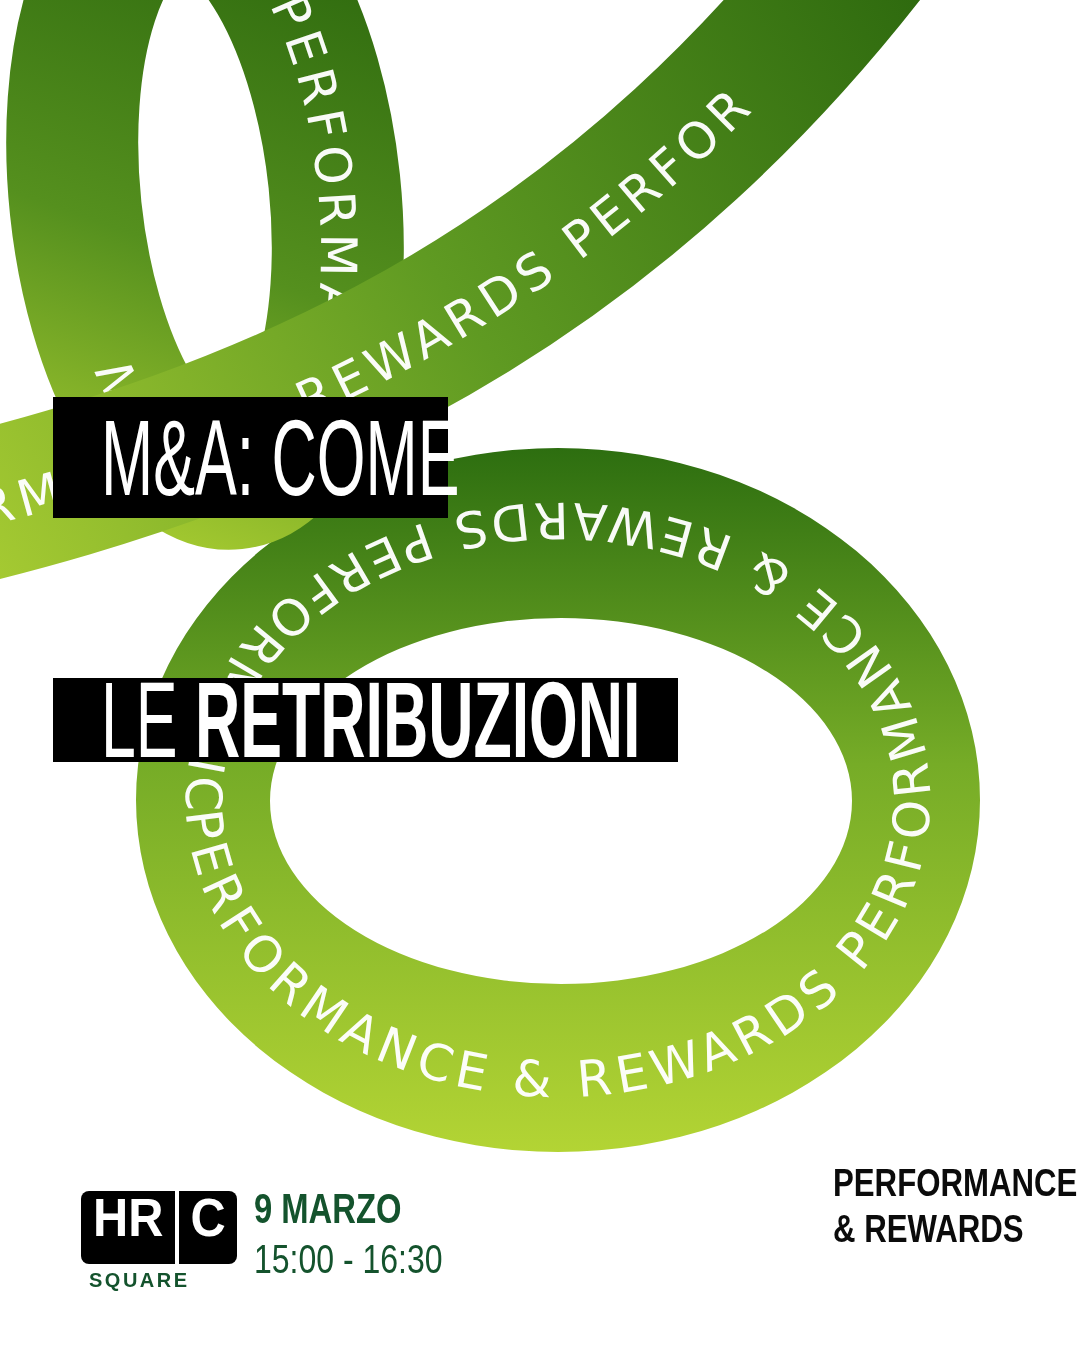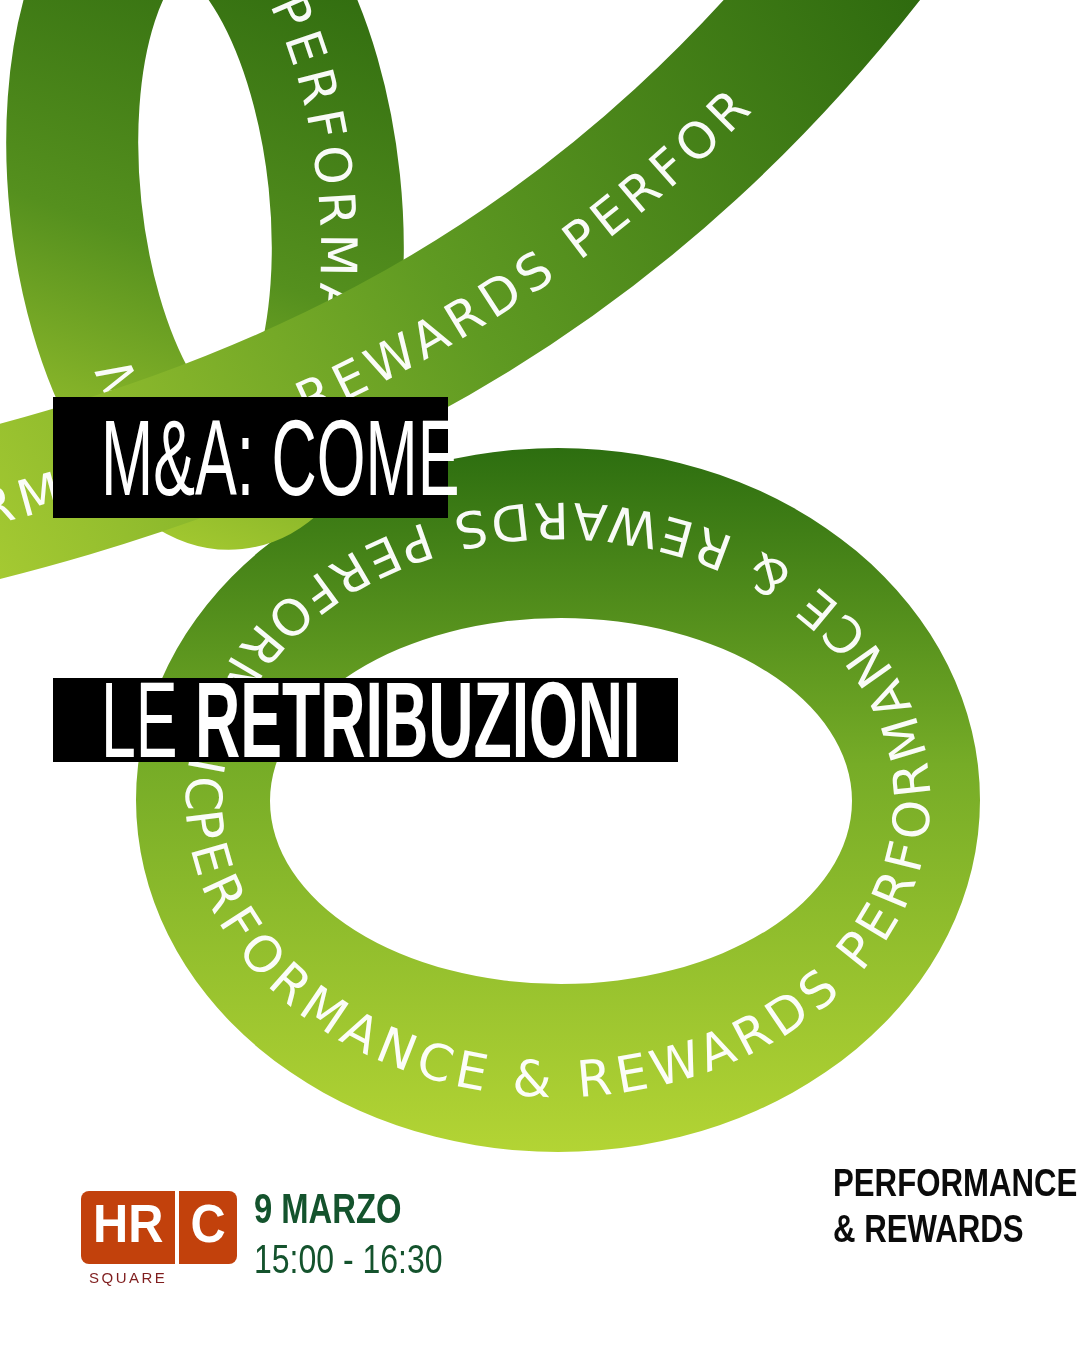--- a/index.html
+++ b/index.html
@@ -45,36 +45,36 @@
   #box1{top:397px;width:395px;height:121px;}
   #box2{top:538px;width:539px;height:120px;}
   #box3{top:678px;width:625px;height:84px;}
   
   .footer-item{position:absolute;z-index:6;}
   #hrc-logo{
     left:81px;top:1191px;width:156px;height:73px;
     display:flex;
   }
   .logo-seg{
-    background:#c2410c;
-    display:flex;align-items:flex-end;justify-content:center;
+    background:#000000;
+    display:flex;justify-content:center;
     color:#ffffff;
     font-weight:700;
     font-size:53px;
     line-height:1;
   }
   .logo-seg span{transform:scaleX(0.92);transform-origin:50% 100%;padding-bottom:14px;display:inline-block;}
   #logo-left{width:94px;border-radius:8px 0 0 8px;}
   #logo-gap{width:4px;background:#ffffff;}
   #logo-right{width:58px;border-radius:0 8px 8px 0;}
   #logo-sub{
     left:89px;top:1269px;
-    color:#7f1d1d;
-    font-weight:400;
-    font-size:15px;
+    color:#14532d;
+    font-weight:700;
+    font-size:20px;
     letter-spacing:2.5px;
   }
   #date-block{left:254px;top:1188px;color:#14532d;}
   #date-line{
     font-weight:700;font-size:42px;line-height:1;
     transform:scaleX(0.78);transform-origin:0 0;white-space:nowrap;
   }
   #time-line{
     font-weight:400;font-size:41px;line-height:1;margin-top:9px;
     transform:scaleX(0.78);transform-origin:0 0;white-space:nowrap;

